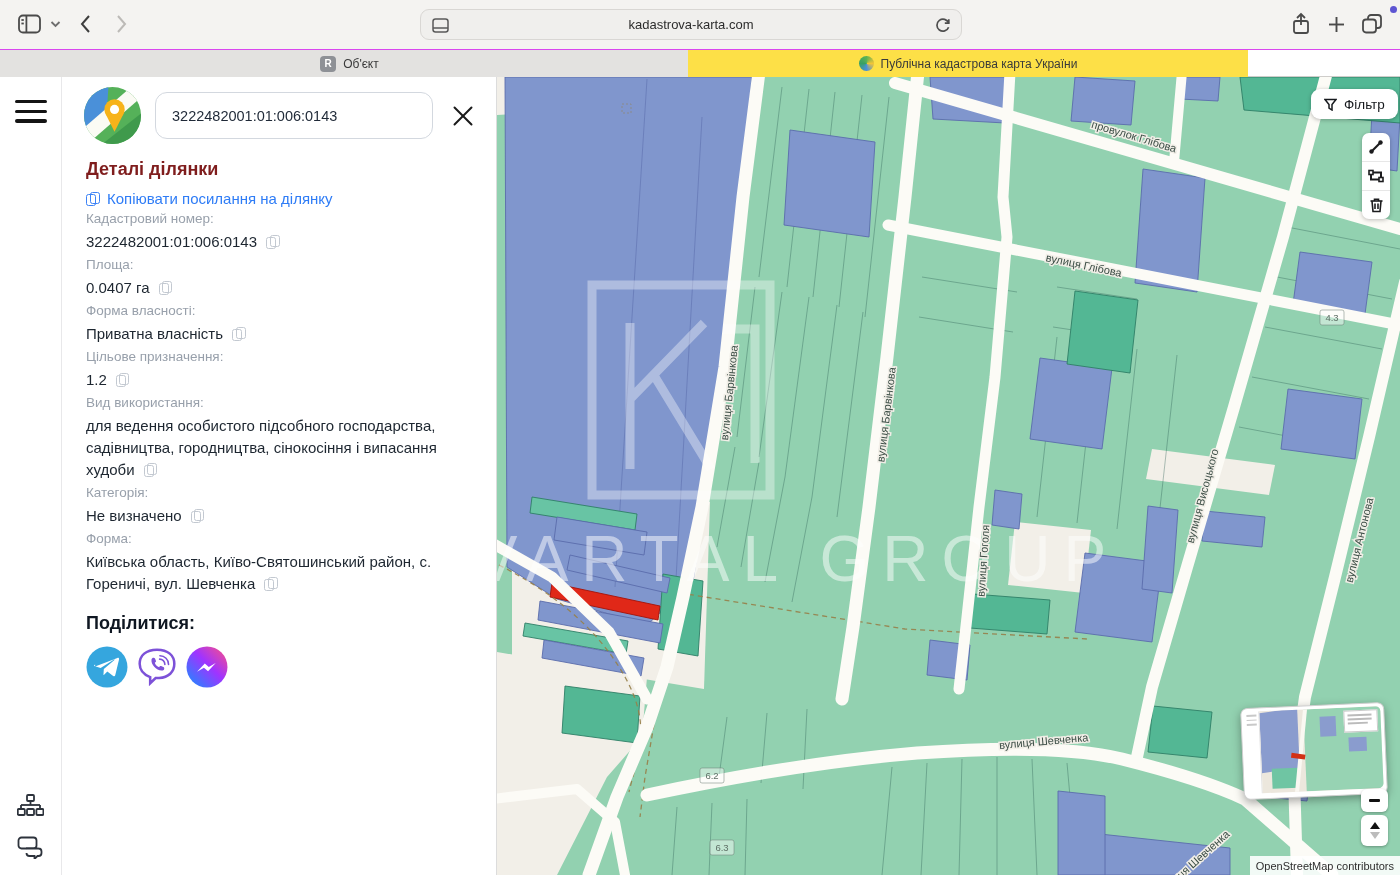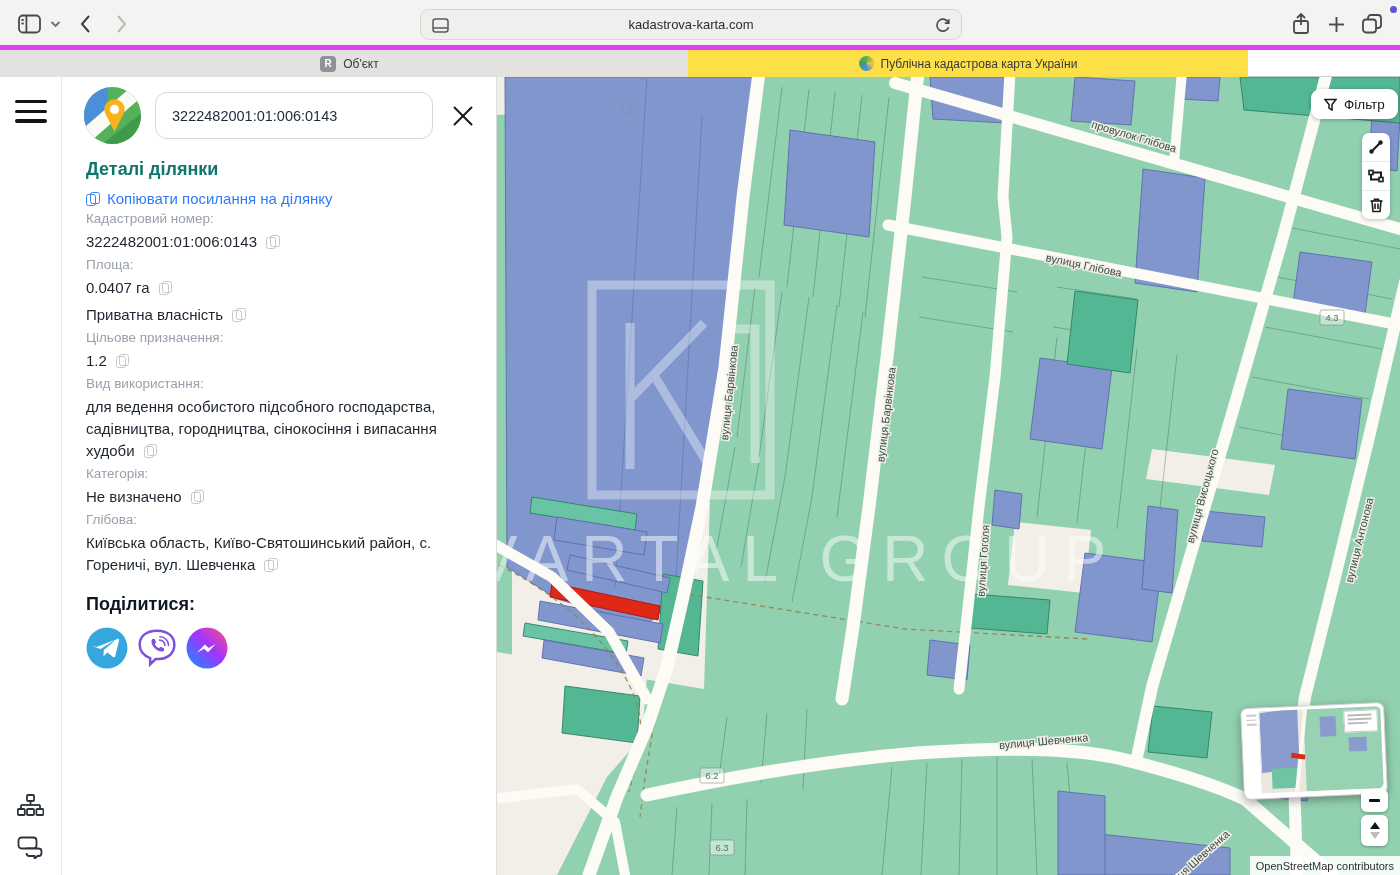--- a/index.html
+++ b/index.html
@@ -1,20 +1,20 @@
 <!DOCTYPE html>
 <html><head>
 <meta charset="utf-8">
 <style>
   html,body{margin:0;padding:0}
   body{width:1400px;height:875px;overflow:hidden;background:#fff;
        font-family:"Liberation Sans","DejaVu Sans",sans-serif;position:relative}
   
   .toolbar{position:absolute;left:0;top:0;width:1400px;height:50px;background:#f4f3f1;
-           border-bottom:5px solid #d946ef;box-sizing:border-box}
+           border-bottom:1px solid #d946ef;box-sizing:border-box}
   .tbtn{position:absolute;display:flex;align-items:center;justify-content:center;color:#4a4a4a}
   .urlbar{position:absolute;left:420px;top:9px;width:542px;height:31px;background:#f0efed;
           border:1px solid #d9d7d4;border-radius:9px;box-sizing:border-box;
           display:flex;align-items:center;justify-content:center}
   .urltext{font-size:13px;color:#2c2c2c}
   .url-site-ic{position:absolute;left:11px;top:8px}
   .url-reload{position:absolute;right:10px;top:7px}
   .purple-dot{position:absolute;left:1390px;top:6px;width:7px;height:7px;border-radius:50%;background:#5d55d2}
   .tabbar{position:absolute;left:0;top:50px;width:1400px;height:27px;border-bottom:1px solid #cfcdca;box-sizing:border-box}
   .tab{position:absolute;top:0;height:27px;display:flex;align-items:center;justify-content:center;gap:7px;
@@ -37,21 +37,21 @@
   .searchrow{position:absolute;left:22px;top:10px;display:flex;align-items:center}
   .logo{width:57px;height:57px;flex:0 0 57px}
   .search-input{margin-left:14px;width:278px;height:47px;border:1.5px solid #d3d8df;border-radius:12px;
                 font-size:14.5px;color:#1f2937;padding:0 16px;box-sizing:border-box;outline:none;
                 font-family:"Liberation Sans","DejaVu Sans",sans-serif}
   .closex{margin-left:17px;width:26px;height:26px;position:relative;cursor:pointer}
   .closex i{position:absolute;left:0;top:12px;width:26px;height:2px;background:#1a1a1a;border-radius:1px}
   .closex i:first-child{transform:rotate(45deg)}
   .closex i:last-child{transform:rotate(-45deg)}
   .details{position:absolute;left:24px;top:82px;width:362px}
-  .d-title{font-size:18px;font-weight:bold;color:#0f766e;margin:0}
+  .d-title{font-size:18px;font-weight:bold;color:#7f1d1d;margin:0}
   .copylink{margin-top:10px;display:flex;align-items:center;gap:9px;color:#2e7cf6;font-size:15px;cursor:pointer}
   .fld{margin-top:4px}
   .lab{font-size:13.5px;color:#98a0ab}
   .val{margin-top:5px;font-size:15px;color:#1d2630;line-height:1.47}
   .ic-copy{display:inline-block;width:12px;height:14px;position:relative;margin-left:9px;vertical-align:-2px}
   .ic-copy::before{content:"";position:absolute;left:0;bottom:0;width:8px;height:10px;
                    border:1.4px solid #c3c9d1;border-radius:2.5px;background:#fff}
   .ic-copy::after{content:"";position:absolute;left:3.5px;top:0;width:8px;height:10px;
                   border:1.4px solid #c3c9d1;border-radius:2.5px}
   .ic-copy.blue::before{border-color:#3b82f6}
@@ -230,36 +230,37 @@
 
       <div class="fld">
         <div class="lab">Кадастровий номер:</div>
         <div class="val"><span>3222482001:01:006:0143</span><span class="ic-copy"></span></div>
       </div>
       <div class="fld">
         <div class="lab">Площа:</div>
         <div class="val"><span>0.0407 га</span><span class="ic-copy"></span></div>
       </div>
       <div class="fld">
+        <div class="lab">Форма власності:</div>
         <div class="val"><span>Приватна власність</span><span class="ic-copy"></span></div>
       </div>
       <div class="fld">
         <div class="lab">Цільове призначення:</div>
         <div class="val"><span>1.2</span><span class="ic-copy"></span></div>
       </div>
       <div class="fld">
         <div class="lab">Вид використання:</div>
         <div class="val"><span>для ведення особистого підсобного господарства, садівництва, городництва, сінокосіння і випасання худоби</span><span class="ic-copy"></span></div>
       </div>
       <div class="fld">
         <div class="lab">Категорія:</div>
         <div class="val"><span>Не визначено</span><span class="ic-copy"></span></div>
       </div>
       <div class="fld">
-        <div class="lab">Глібова:</div>
+        <div class="lab">Форма:</div>
         <div class="val"><span>Київська область, Київо-Святошинський район, с. Гореничі, вул. Шевченка</span><span class="ic-copy"></span></div>
       </div>
 
       <div class="share-title">Поділитися:</div>
       <div class="socials">
         <span class="soc">
           <svg viewBox="0 0 40 40" width="42" height="42">
             <circle cx="20" cy="20" r="19.5" fill="#35a6de"></circle>
             <path d="M8.7 19.6 L29.9 11.4 c1-.4 1.85.23 1.5 1.7 L27.9 27.7 c-.27 1.13-1 1.4-2 .85 L20.3 24.4 l-2.6 2.55 c-.3.3-.55.55-1.1.55 l.38-5.5 L27.1 13.3 c.45-.4-.1-.62-.7-.25 L13.9 21 l-5.3-1.65 c-1.15-.37-1.17-1.33.1-1.75z" fill="#fff"></path>
           </svg>

